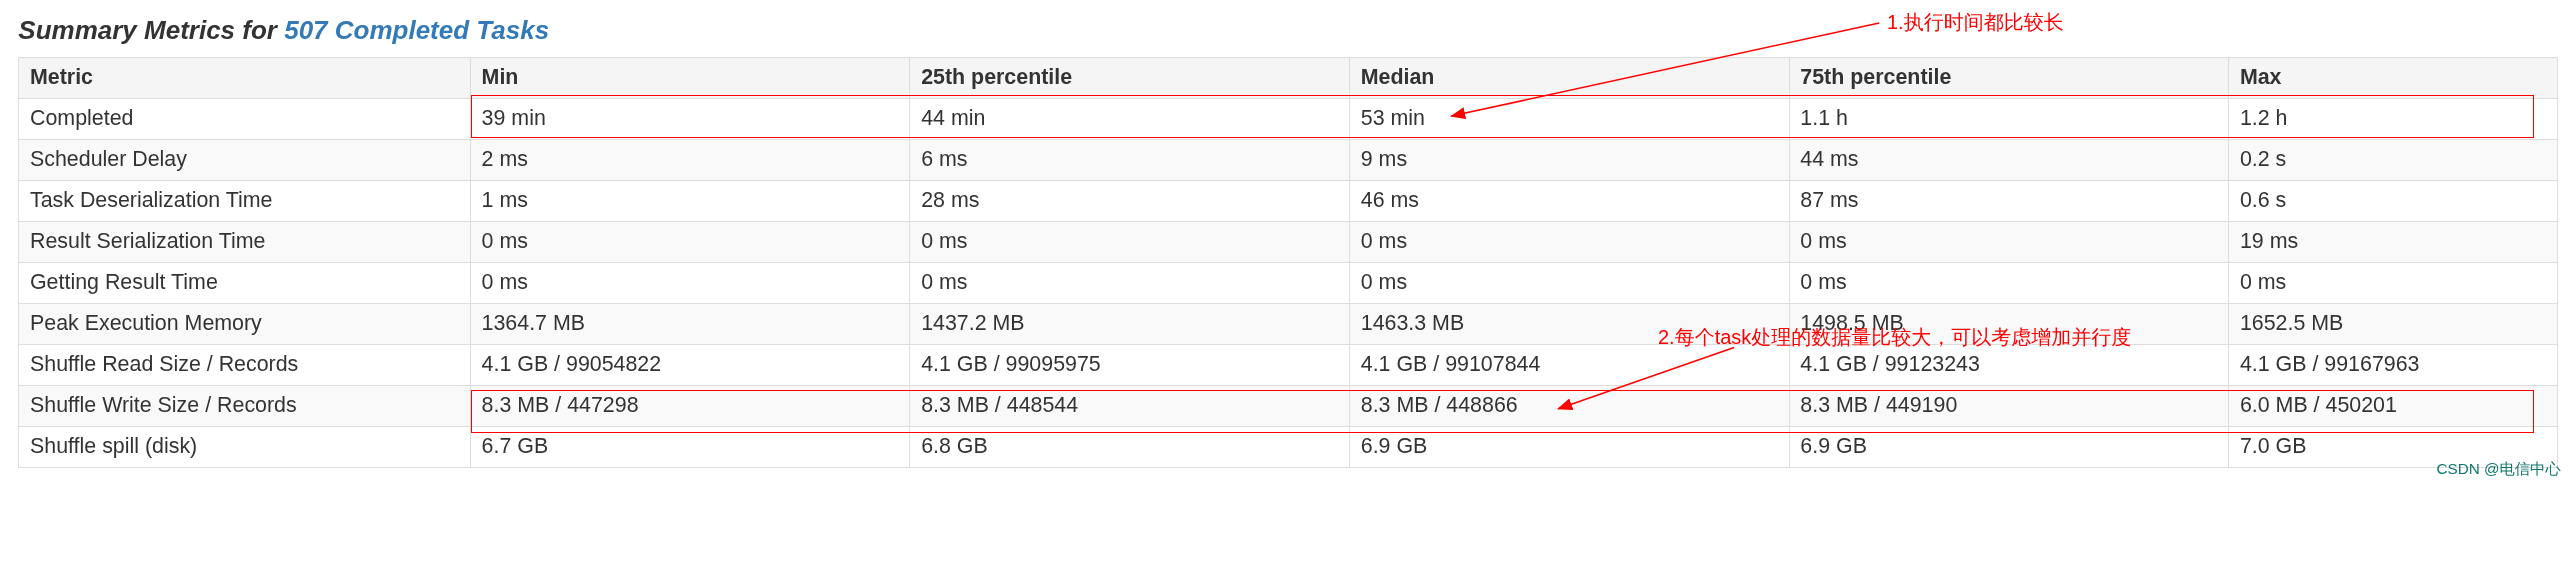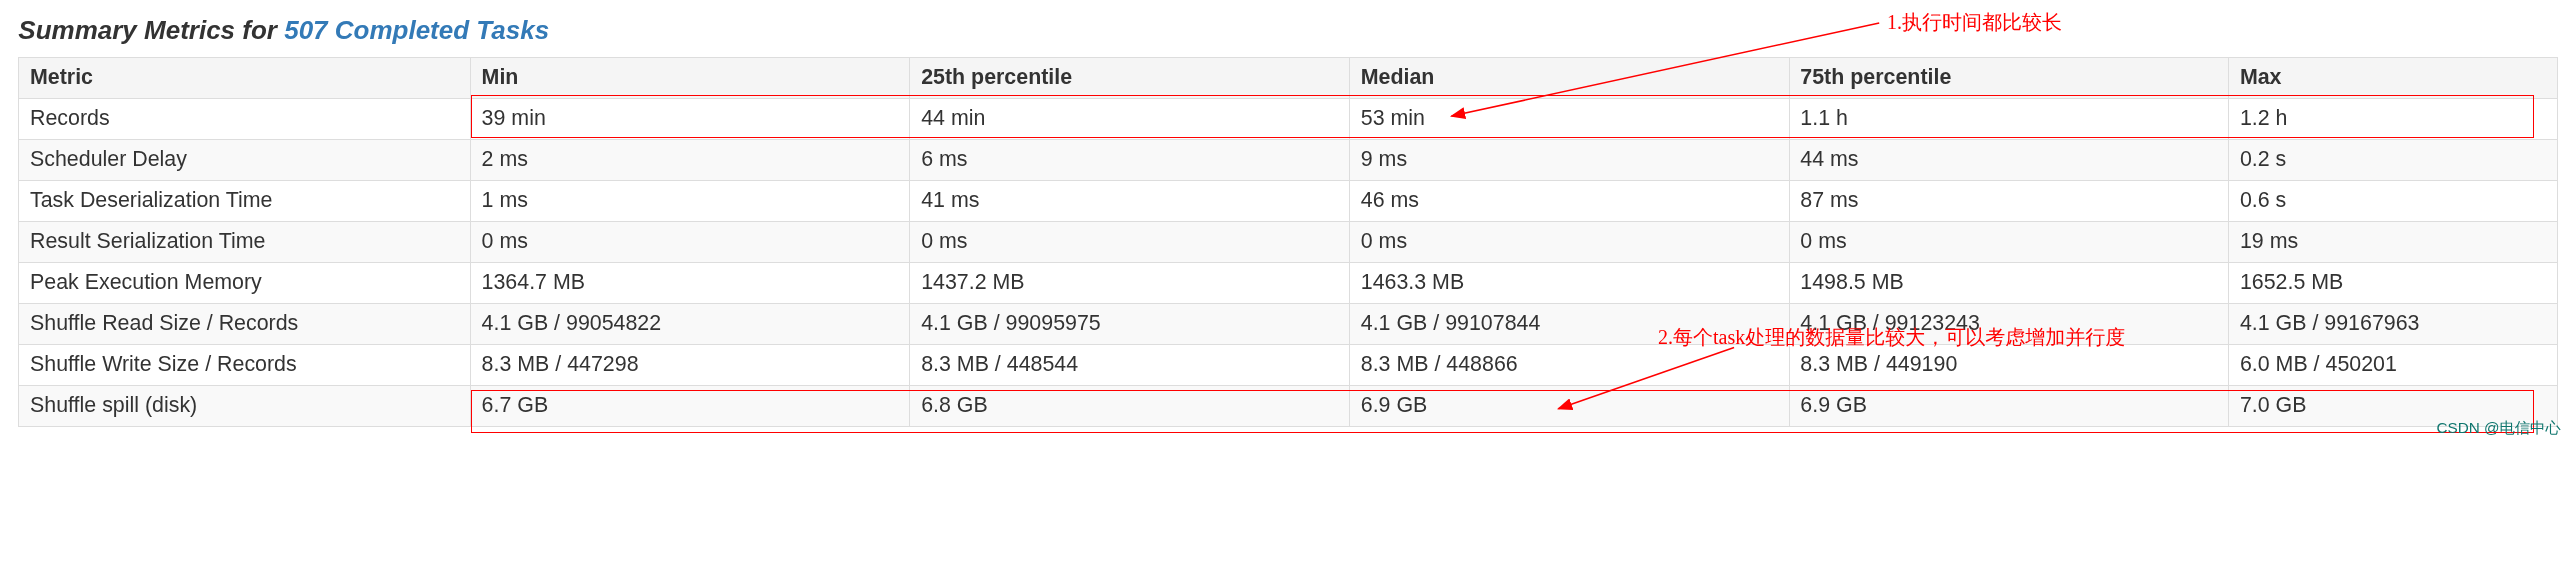--- a/index.html
+++ b/index.html
@@ -62,21 +62,21 @@
     pointer-events: none;
   }
   .red-box {
     position: absolute;
     border: 1.5px solid #ff0000;
   }
   .anno-text {
     position: absolute;
     color: #ff0000;
     font-size: 20px;
-    font-family: Liberation Serif, serif;
+    font-family: Liberation Sans, sans-serif;
     white-space: nowrap;
     pointer-events: none;
   }
   .watermark {
     position: absolute;
     right: 15.3px;
     bottom: 3.1px;
     font-size: 15.3px;
     color: #0f766e;
     font-family: Arial, sans-serif;
@@ -104,50 +104,58 @@
       <th>Metric</th>
       <th>Min</th>
       <th>25th percentile</th>
       <th>Median</th>
       <th>75th percentile</th>
       <th>Max</th>
     </tr>
   </thead>
   <tbody id="tbody">
       <tr>
-        <td>Records</td>
+        <td>Completed</td>
         <td>39 min</td>
         <td>44 min</td>
         <td>53 min</td>
         <td>1.1 h</td>
         <td>1.2 h</td>
       </tr>
       <tr>
         <td>Scheduler Delay</td>
         <td>2 ms</td>
         <td>6 ms</td>
         <td>9 ms</td>
         <td>44 ms</td>
         <td>0.2 s</td>
       </tr>
       <tr>
         <td>Task Deserialization Time</td>
         <td>1 ms</td>
-        <td>41 ms</td>
+        <td>28 ms</td>
         <td>46 ms</td>
         <td>87 ms</td>
         <td>0.6 s</td>
       </tr>
       <tr>
         <td>Result Serialization Time</td>
         <td>0 ms</td>
         <td>0 ms</td>
         <td>0 ms</td>
         <td>0 ms</td>
         <td>19 ms</td>
+      </tr>
+      <tr>
+        <td>Getting Result Time</td>
+        <td>0 ms</td>
+        <td>0 ms</td>
+        <td>0 ms</td>
+        <td>0 ms</td>
+        <td>0 ms</td>
       </tr>
       <tr>
         <td>Peak Execution Memory</td>
         <td>1364.7 MB</td>
         <td>1437.2 MB</td>
         <td>1463.3 MB</td>
         <td>1498.5 MB</td>
         <td>1652.5 MB</td>
       </tr>
       <tr>

